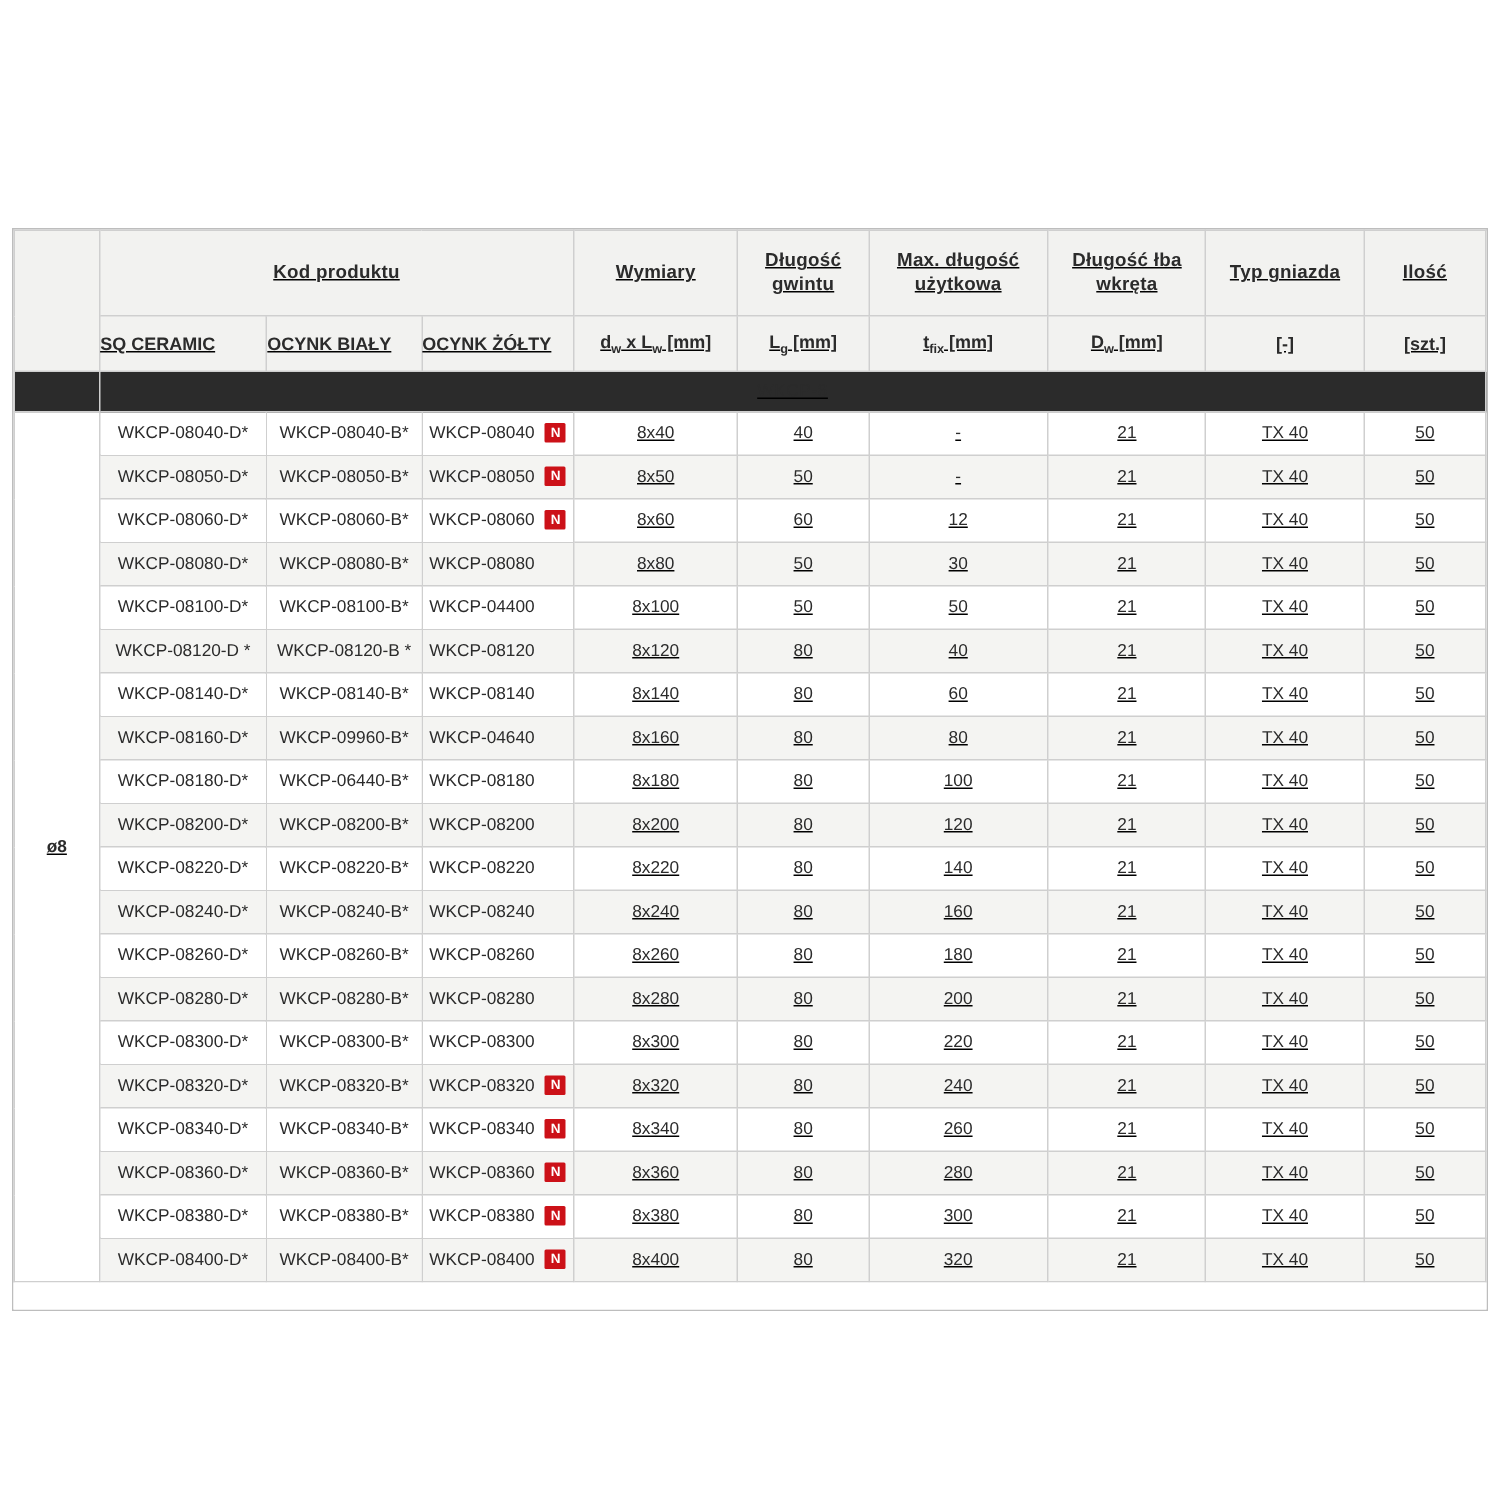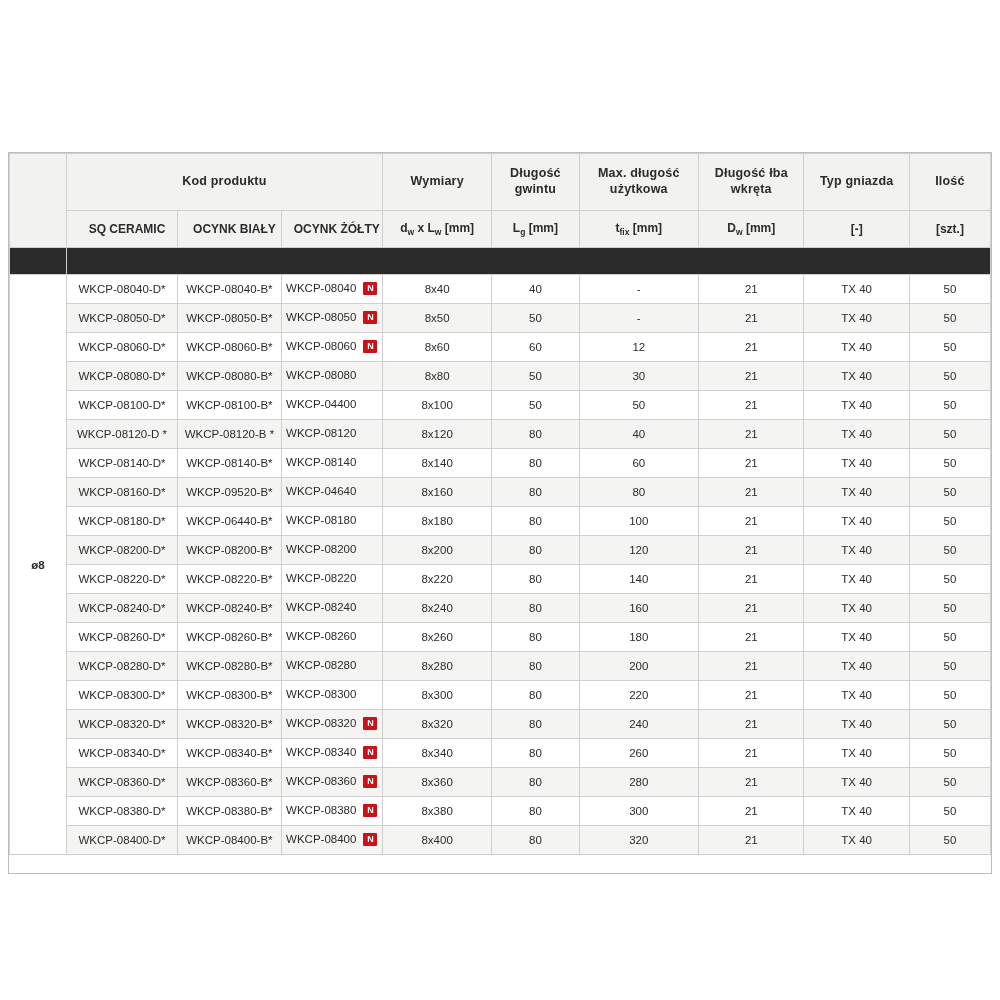--- a/index.html
+++ b/index.html
@@ -22,20 +22,21 @@
     top: 152px;
     width: 984px;
     background: #ffffff;
     border: 1px solid #bdbdbd;
     box-sizing: border-box;
   }
   table.spec {
     border-collapse: collapse;
     width: 100%;
     table-layout: fixed;
+    text-decoration: underline;
   }
   table.spec td, table.spec th {
     border: 1px solid #cfcfcf;
     padding: 0;
     text-align: center;
     vertical-align: middle;
     color: #2b2b2b;
   }
   
   col.c-dim   { width: 56px; }
@@ -58,22 +59,21 @@
     line-height: 1.25;
   }
   .hdr-sub td {
     background: #f2f2f0;
     font-size: 12px;
     font-weight: bold;
     height: 36px;
     line-height: 1.2;
   }
   .hdr-sub td.left {
-    text-align: center;
-    padding-left: 10px;
+    text-align: left;
     margin-top: 38px;
   }
   .sub {
     font-size: 8.5px;
     vertical-align: sub;
   }
   .group-row td {
     background: #2b2b2b;
     color: #ffffff;
     font-size: 11.5px;
@@ -245,21 +245,21 @@
             <td class="code"><span class="txt">WKCP-08140</span><span class="new-badge hidden">N</span></td>
             <td class="num">8x140</td>
             <td class="num">80</td>
             <td class="num">60</td>
             <td class="num">21</td>
             <td class="num">TX 40</td>
             <td class="num">50</td>
           </tr>
           <tr class="data alt">
             <td class="code"><span class="txt">WKCP-08160-D*</span></td>
-            <td class="code"><span class="txt">WKCP-09520-B*</span></td>
+            <td class="code"><span class="txt">WKCP-09960-B*</span></td>
             <td class="code"><span class="txt">WKCP-04640</span><span class="new-badge hidden">N</span></td>
             <td class="num">8x160</td>
             <td class="num">80</td>
             <td class="num">80</td>
             <td class="num">21</td>
             <td class="num">TX 40</td>
             <td class="num">50</td>
           </tr>
           <tr class="data">
             <td class="code"><span class="txt">WKCP-08180-D*</span></td>

